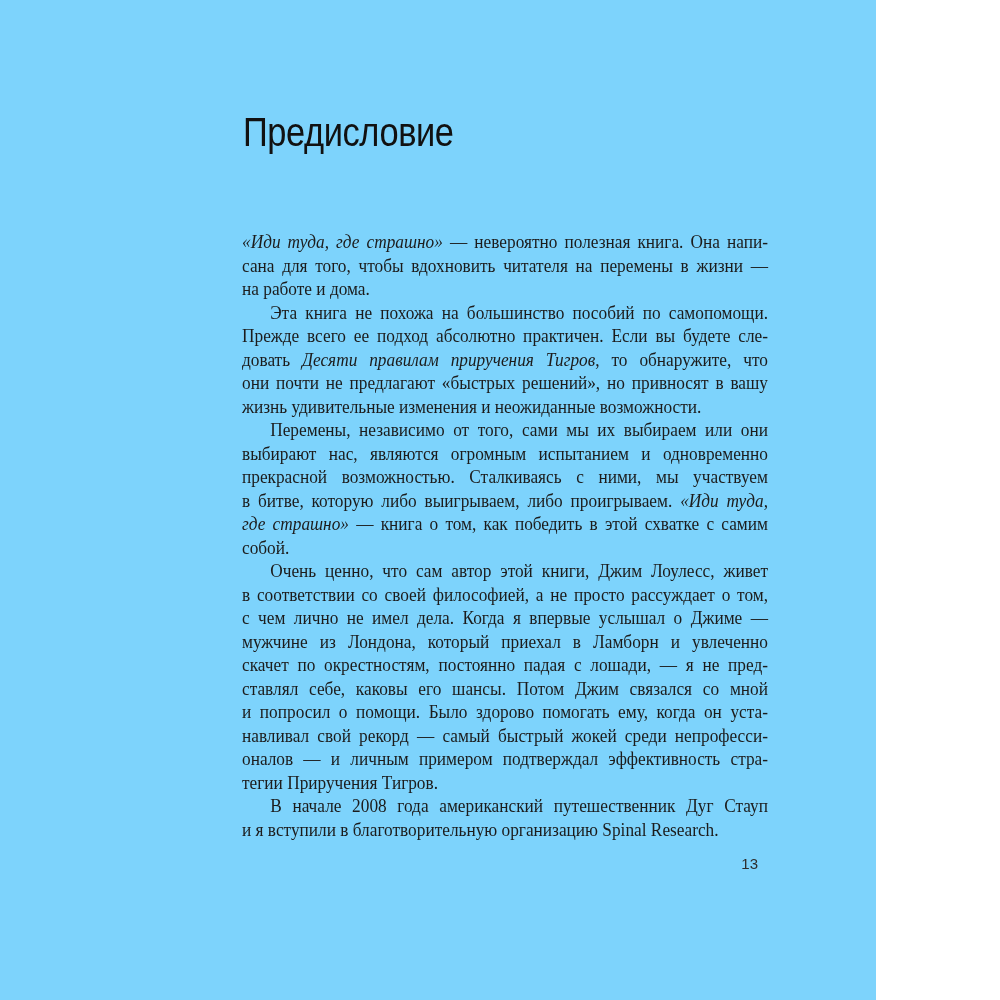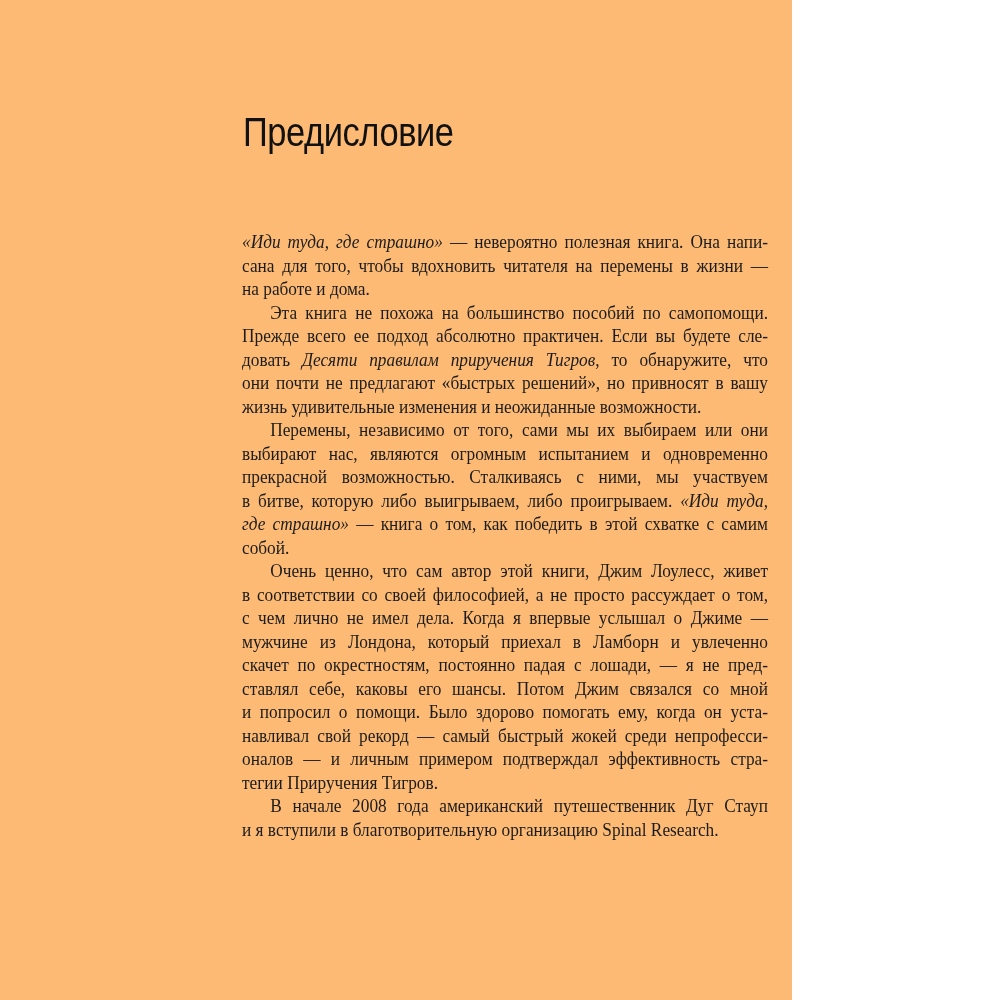--- a/index.html
+++ b/index.html
@@ -2,23 +2,23 @@
 <html><head>
 <meta charset="utf-8">
 <style>
   html, body {
     margin: 0;
     padding: 0;
     background: #ffffff;
   }
   .book-page {
     position: relative;
-    width: 792px;
+    width: 876px;
     height: 1000px;
-    background: #fdba74;
+    background: #7dd3fc;
     overflow: hidden;
     font-family: "Liberation Serif", "DejaVu Serif", serif;
     color: #1c1c1c;
   }
   .chapter-heading {
     position: absolute;
     left: 243px;
     top: 112px;
     margin: 0;
     font-family: "Liberation Sans", "DejaVu Sans", sans-serif;
@@ -94,13 +94,14 @@
       <div class="line"><span>скачет по окрестностям, постоянно падая с лошади, — я не пред-</span></div>
       <div class="line"><span>ставлял себе, каковы его шансы. Потом Джим связался со мной</span></div>
       <div class="line"><span>и попросил о помощи. Было здорово помогать ему, когда он уста-</span></div>
       <div class="line"><span>навливал свой рекорд — самый быстрый жокей среди непрофесси-</span></div>
       <div class="line"><span>оналов — и личным примером подтверждал эффективность стра-</span></div>
       <div class="line last"><span>тегии Приручения Тигров.</span></div>
       <div class="line indent"><span>В начале 2008 года американский путешественник Дуг Стауп</span></div>
       <div class="line last"><span>и я вступили в благотворительную организацию Spinal Research.</span></div>
     </div>
 
+  <div class="page-number">13</div>
 </div>
 
 </body></html>

